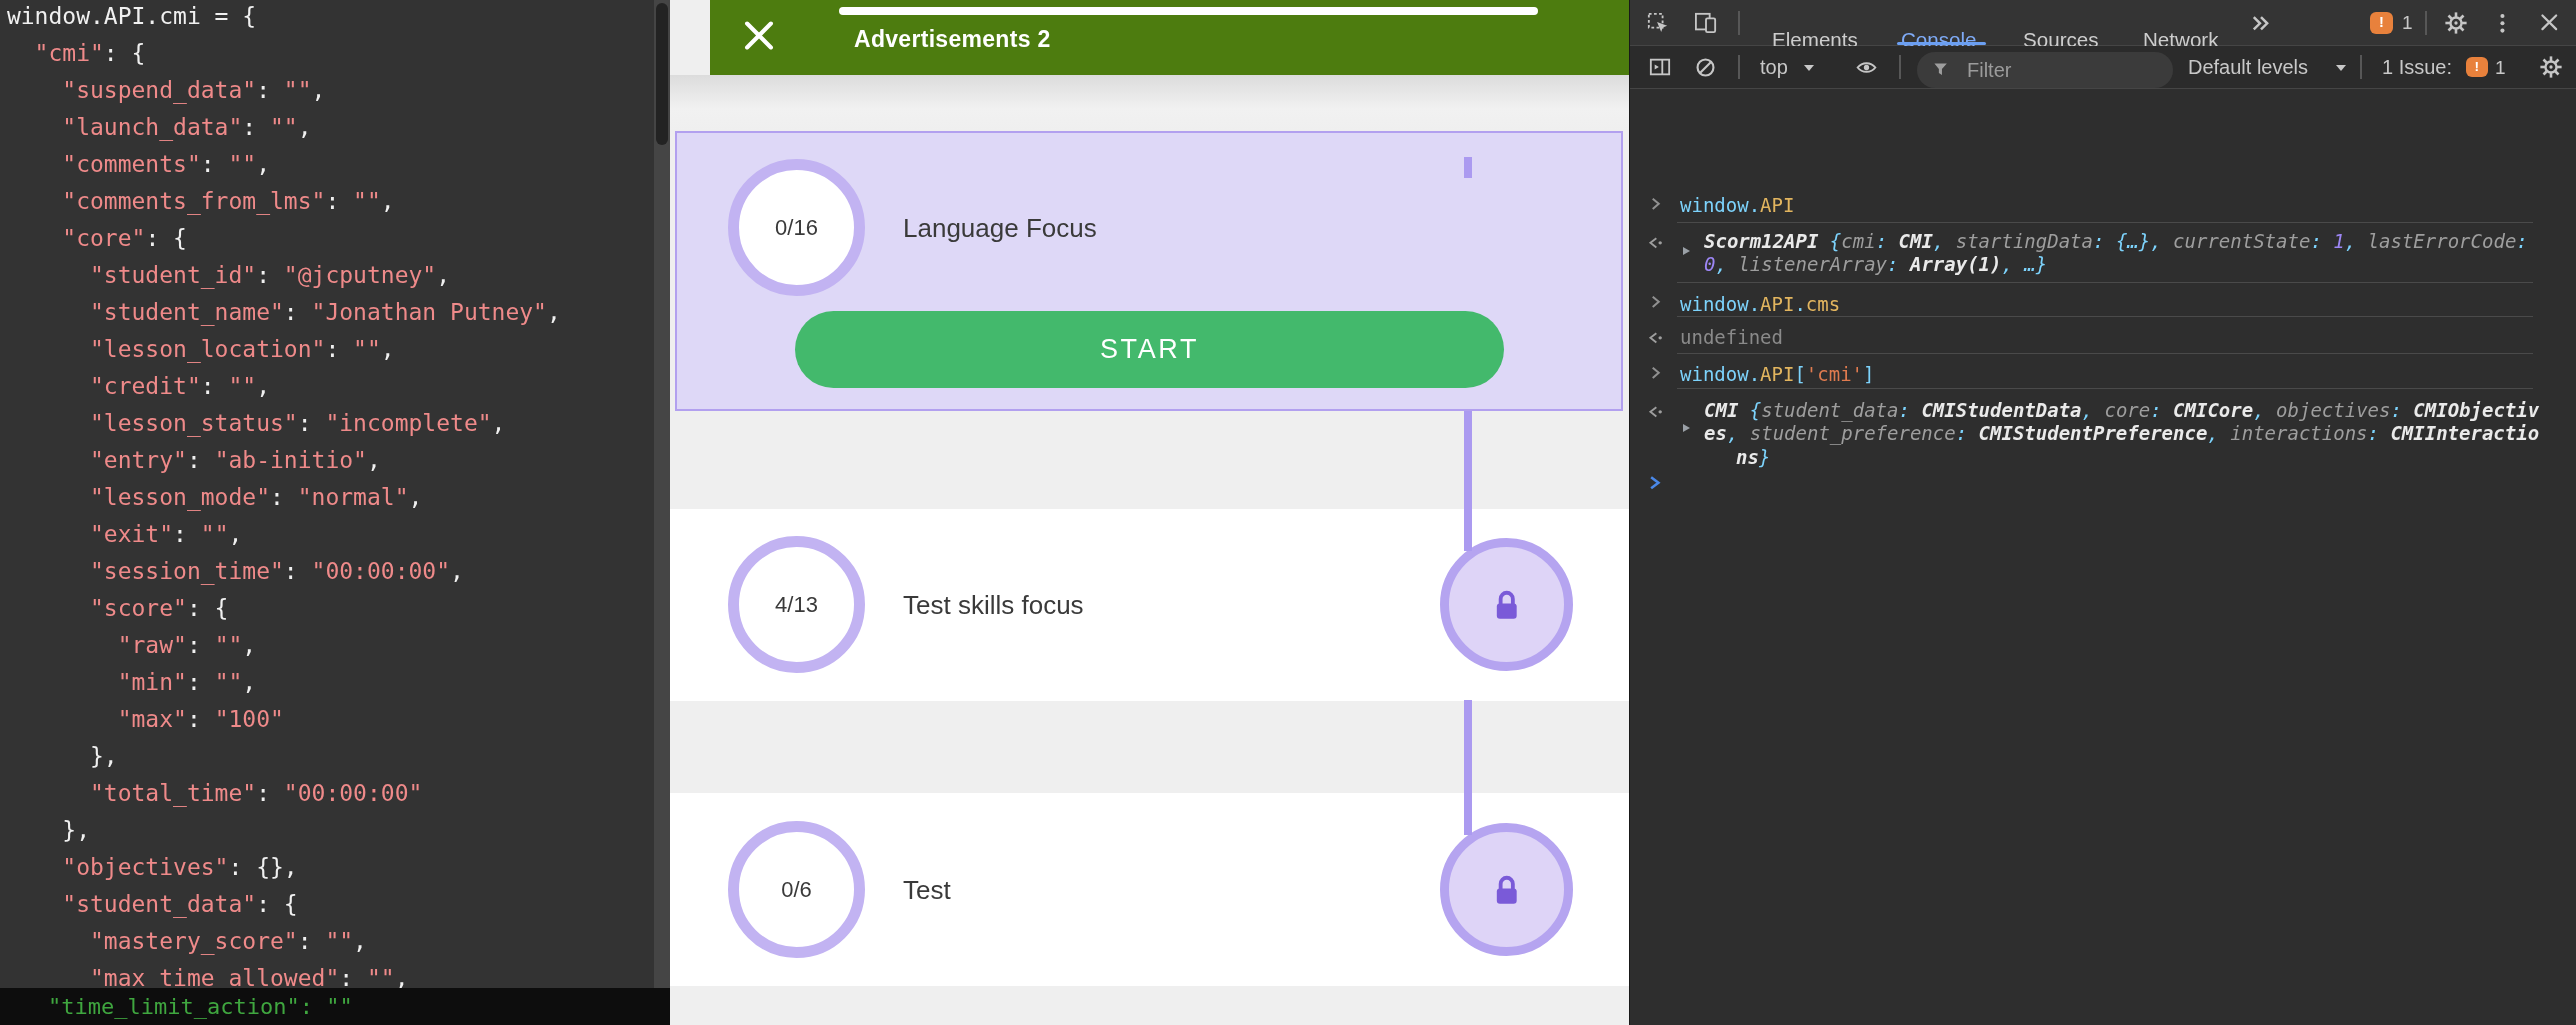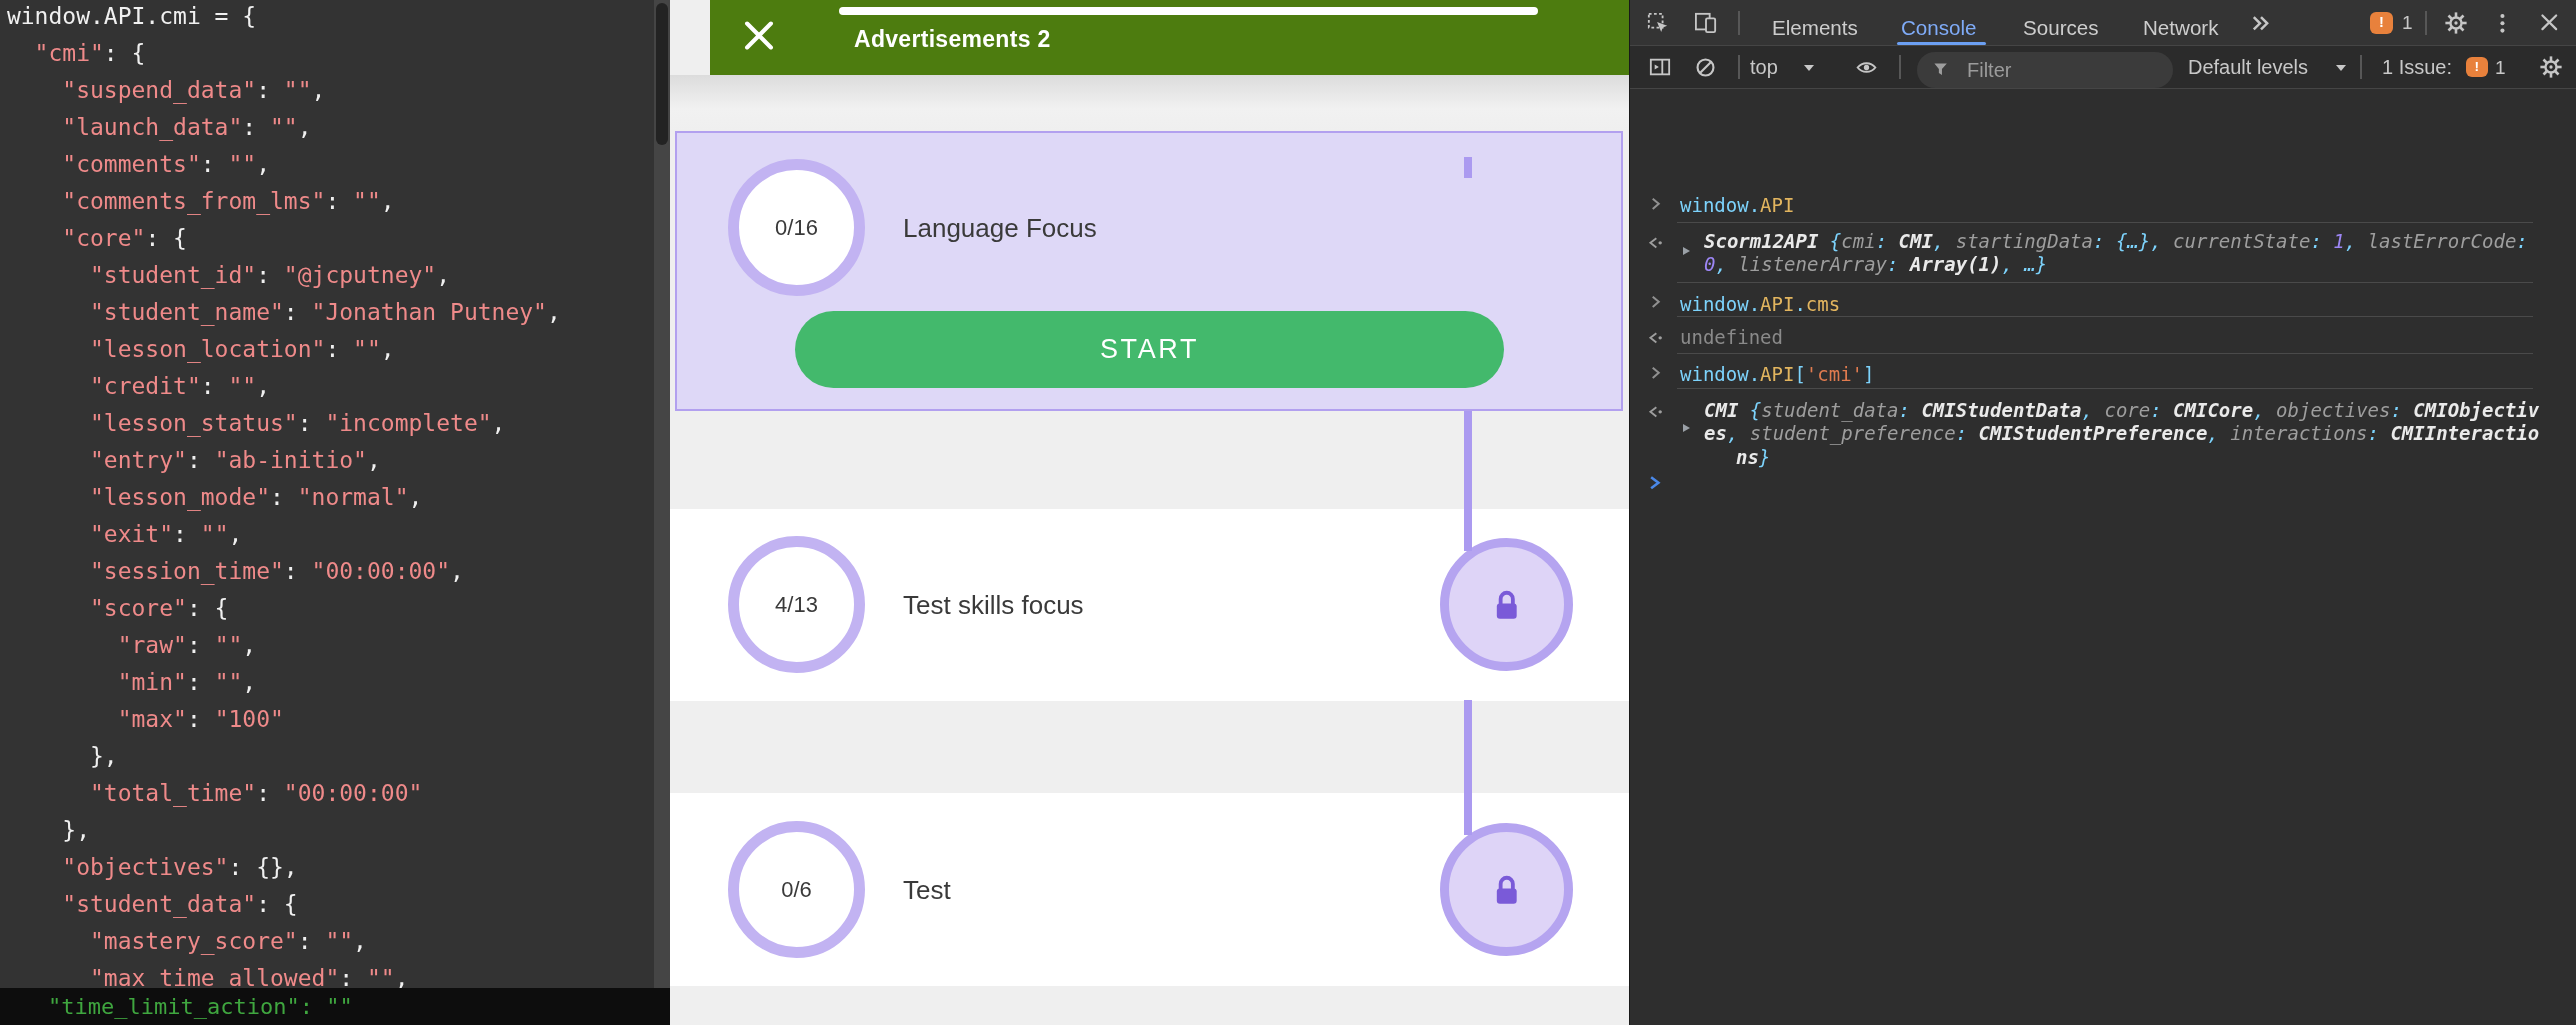--- a/index.html
+++ b/index.html
@@ -29,21 +29,21 @@
   .c-mtitle{position:absolute;color:#3a3a3a;font-size:26px;font-weight:500;}
   .c-start{position:absolute;left:125px;top:311px;width:709px;height:77px;border-radius:39px;background:#43b96c;display:flex;align-items:center;justify-content:center;color:#fff;font-size:27px;font-weight:500;letter-spacing:2.6px;cursor:pointer;z-index:2;}
   .c-row{position:absolute;left:0;width:100%;background:#ffffff;}
   .c-lock{position:absolute;left:770px;width:133px;height:133px;border-radius:50%;background:#ded4f7;border:9.4px solid #b5a4f0;box-sizing:border-box;display:flex;align-items:center;justify-content:center;cursor:pointer;z-index:1;}
   .c-line{position:absolute;left:794px;width:7.7px;background:#ab9af0;z-index:2;}
 
   
   .devtools{left:1629px;top:0;width:947px;height:1026px;background:#2e2e2e;border-left:1.7px solid #191919;box-sizing:border-box;overflow:hidden;}
   .dt-bar1{position:absolute;left:0;top:0;width:100%;height:46px;background:#343434;border-bottom:0.9px solid #454545;box-sizing:border-box;}
   .dt-bar2{position:absolute;left:0;top:46px;width:100%;height:43px;background:#2b2b2b;border-bottom:0.9px solid #454545;box-sizing:border-box;}
-  .dt-tab{position:absolute;top:4px;height:46px;line-height:47px;font-size:20.6px;color:#cdcdcd;cursor:pointer;}
+  .dt-tab{position:absolute;top:16px;height:46px;line-height:47px;font-size:20.6px;color:#cdcdcd;cursor:pointer;}
   .dt-tab.active{color:#7fabf7;}
   .dt-underline{position:absolute;left:267px;top:42px;width:89px;height:3.4px;background:#6b9ff2;border-radius:1.7px;}
   .dt-sep{position:absolute;width:1.7px;height:24px;background:#575757;}
   .dt-icon{position:absolute;cursor:pointer;}
   .dt-badge{position:absolute;width:23px;height:21.5px;border-radius:6px;background:#e8813c;color:#fff;font-size:14.6px;font-weight:700;text-align:center;line-height:21.5px;cursor:pointer;}
   .dt-count{position:absolute;color:#c8c8c8;font-size:19px;line-height:46px;}
   .dt-txt{position:absolute;color:#c8c8c8;font-size:20px;line-height:43px;cursor:pointer;}
   .caret{position:absolute;width:0;height:0;border-left:5.2px solid transparent;border-right:5.2px solid transparent;border-top:6px solid #c8c8c8;}
   .dt-pill{position:absolute;left:287px;top:6px;width:256px;height:36px;border-radius:18px;background:#3b3b3b;}
   .dt-pill input{position:absolute;left:48px;top:3.4px;width:193px;height:29px;background:transparent;border:none;outline:none;color:#d5d5d5;font-size:20px;font-family:"Liberation Sans",sans-serif;}
@@ -240,21 +240,21 @@
           <path d="M6.2 9.2 L10.8 12 L6.2 14.8 Z" fill="#c6c6c6"></path>
         </svg>
       </div>
       <div class="dt-icon" style="left:64px;top:10.3px;">
         <svg width="23" height="23" viewBox="0 0 26 26">
           <circle cx="13" cy="13" r="9" fill="none" stroke="#c6c6c6" stroke-width="2.4"></circle>
           <line x1="6.8" y1="19.2" x2="19.2" y2="6.8" stroke="#c6c6c6" stroke-width="2.4"></line>
         </svg>
       </div>
       <div class="dt-sep" style="left:108px;top:9.4px;"></div>
-      <div class="dt-txt" style="left:120px;">top</div>
+      <div class="dt-txt" style="left:130px;">top</div>
       <div class="caret" style="left:174px;top:19px;"></div>
       <div class="dt-icon" style="left:225px;top:10.3px;">
         <svg width="23" height="23" viewBox="0 0 26 26">
           <path d="M3 13 C8 6.5 18 6.5 23 13 C18 19.5 8 19.5 3 13 Z" fill="none" stroke="#c6c6c6" stroke-width="2.2"></path>
           <circle cx="13" cy="13" r="3" fill="#c6c6c6"></circle>
         </svg>
       </div>
       <div class="dt-sep" style="left:269px;top:9.4px;"></div>
       <div class="dt-pill">
         <svg style="position:absolute;left:17px;top:11px;" width="13.7" height="13" viewBox="0 0 16 15">

